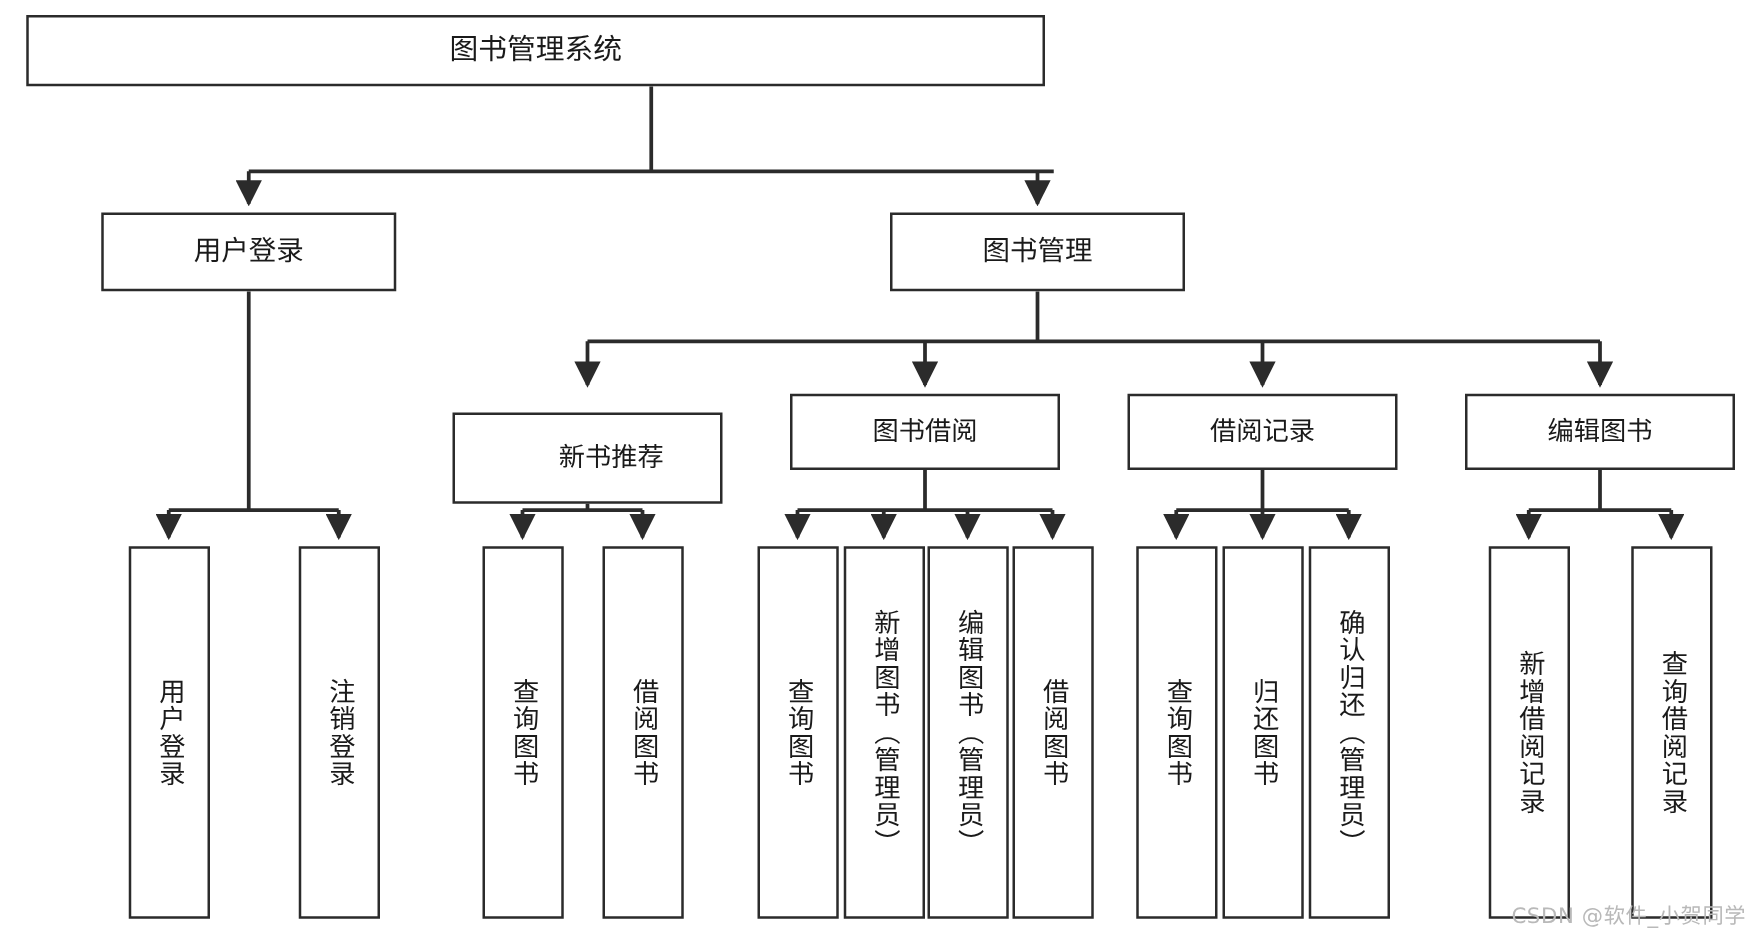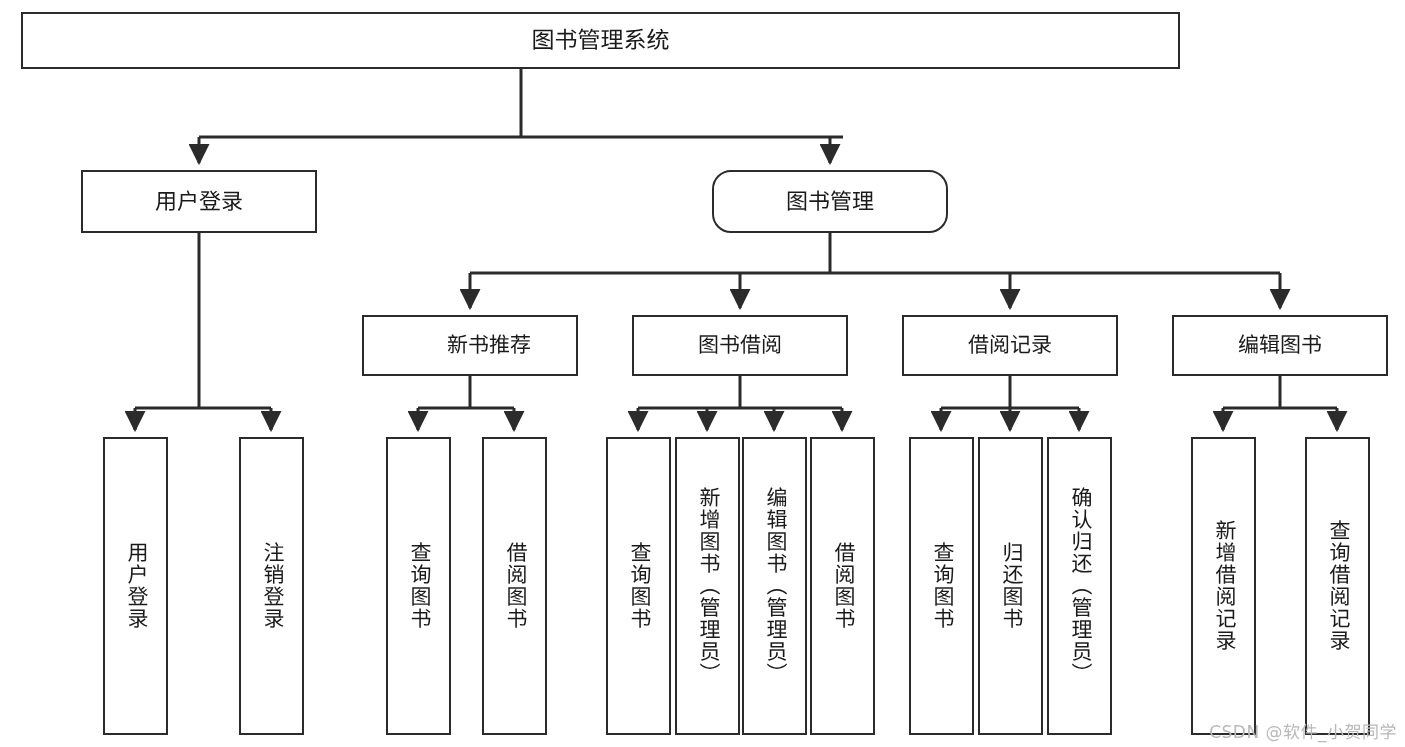--- a/index.html
+++ b/index.html
@@ -120,32 +120,32 @@
       <path d="M 1010 408 L 1010 430" marker-end="url(#arrow)"></path>
       <path d="M 1079 408 L 1079 430" marker-end="url(#arrow)"></path>
 
       <path d="M 1280 376 L 1280 408"></path>
       <path d="M 1223 408 L 1337 408"></path>
       <path d="M 1223 408 L 1223 430" marker-end="url(#arrow)"></path>
       <path d="M 1337 408 L 1337 430" marker-end="url(#arrow)"></path>
     </g>
   </svg>
 
-  <div class="node root" style="left:21px; top:12px; width:1159px; height:57px;">
+  <div class="node root" style="left:21px; top:12px; width:815px; height:57px;">
     <span>图书管理系统</span>
   </div>
 
   <div class="node lvl2" style="left:81px; top:170px; width:236px; height:63px;">
     <span>用户登录</span>
   </div>
-  <div class="node lvl2" style="left:712px; top:170px; width:236px; height:63px;border-radius:19px;">
+  <div class="node lvl2" style="left:712px; top:170px; width:236px; height:63px;">
     <span>图书管理</span>
   </div>
 
-  <div class="node lvl3" style="left:362px; top:315px; width:216px; height:61px;padding-left:38px;">
+  <div class="node lvl3" style="left:362px; top:330px; width:216px; height:73px;padding-left:38px;">
     <span>新书推荐</span>
   </div>
   <div class="node lvl3" style="left:632px; top:315px; width:216px; height:61px;">
     <span>图书借阅</span>
   </div>
   <div class="node lvl3" style="left:902px; top:315px; width:216px; height:61px;">
     <span>借阅记录</span>
   </div>
   <div class="node lvl3" style="left:1172px; top:315px; width:216px; height:61px;">
     <span>编辑图书</span>

